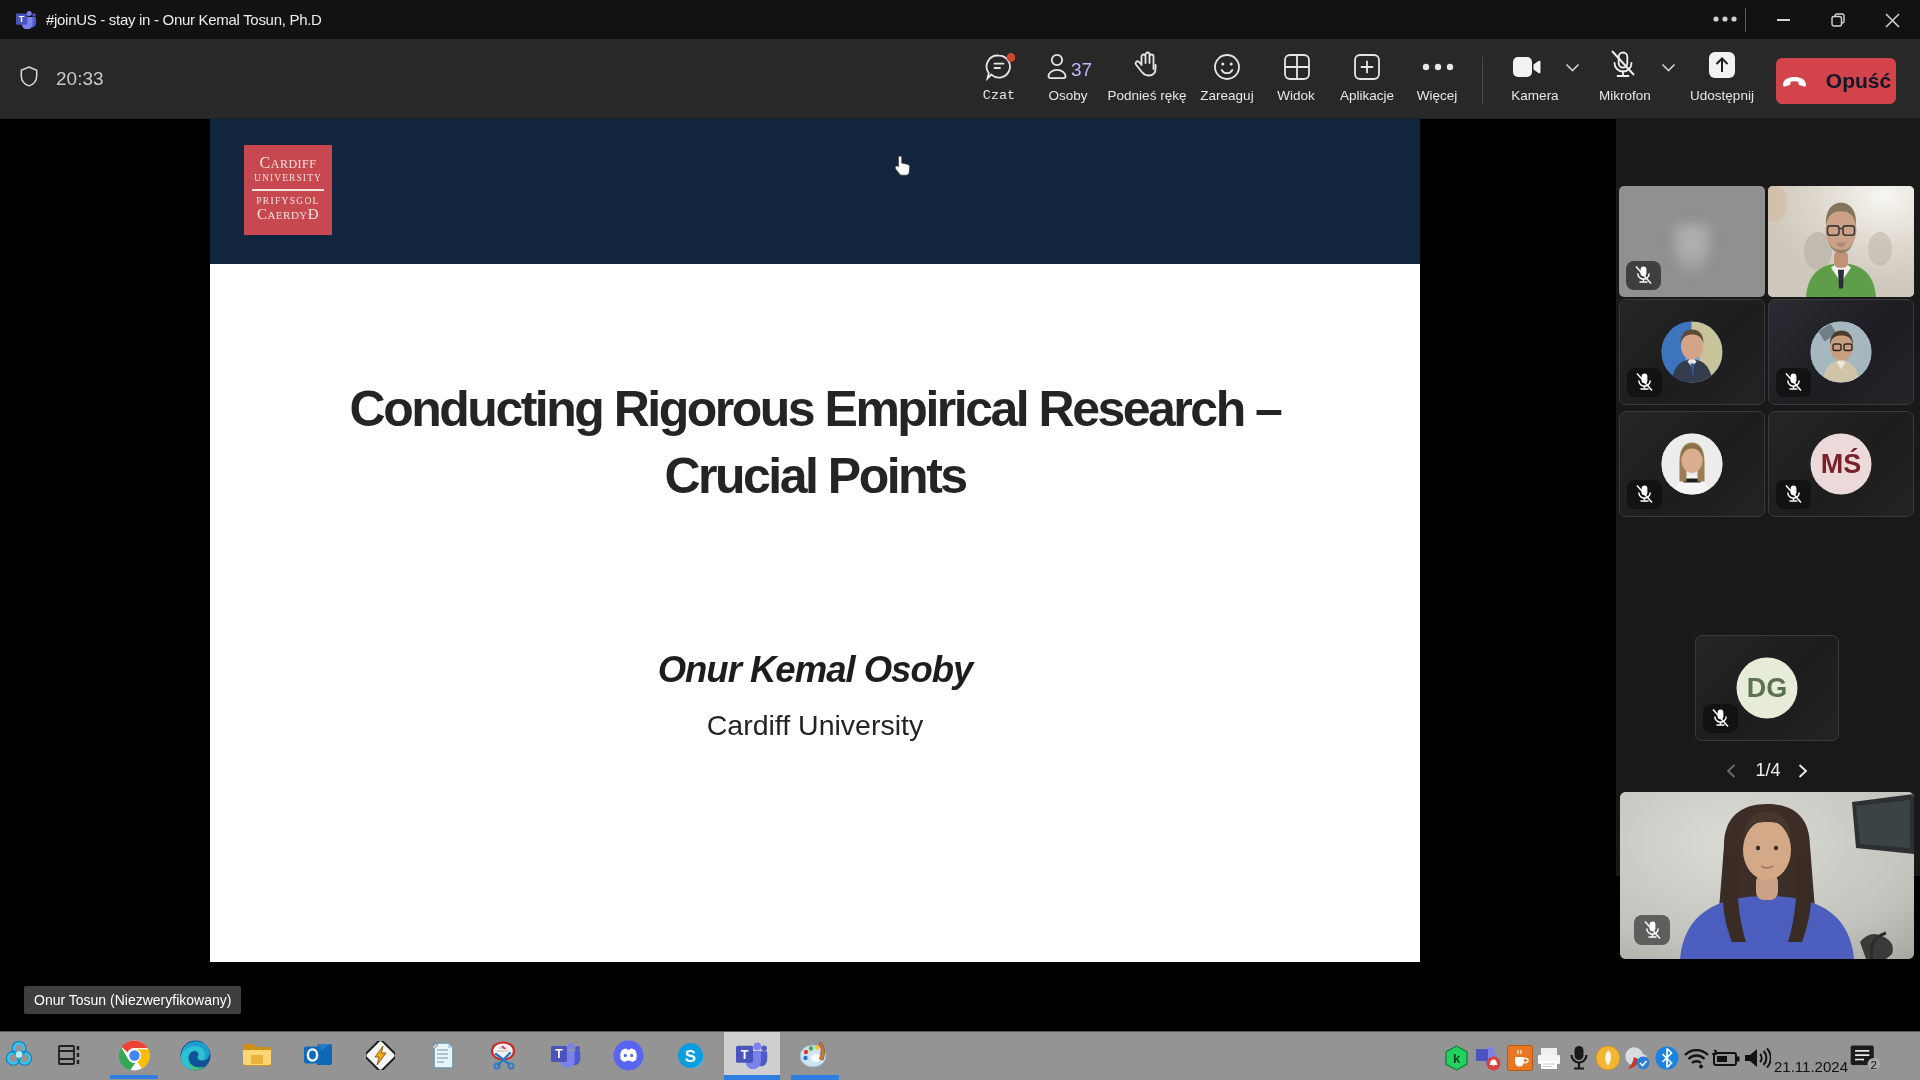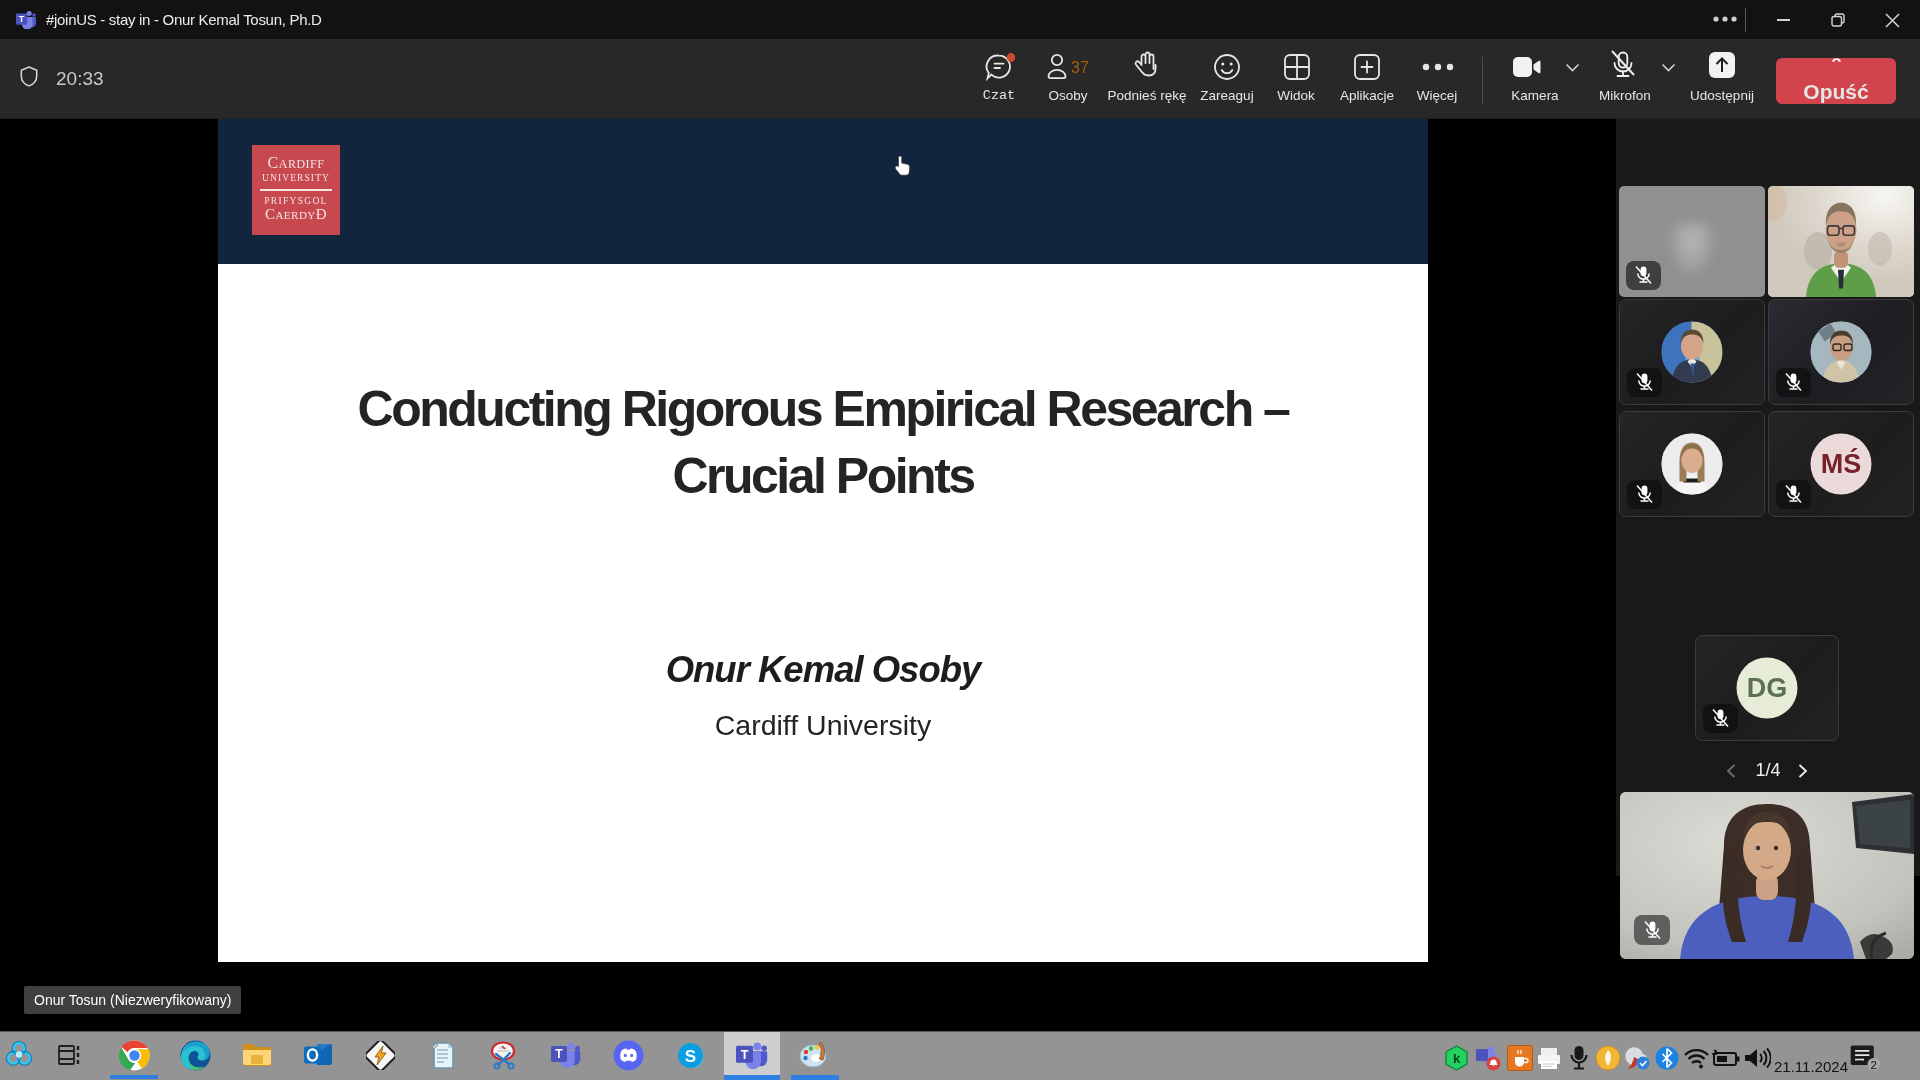--- a/index.html
+++ b/index.html
@@ -8,26 +8,26 @@
   #root { position:relative; width:1920px; height:1080px; }
 
   
   #titlebar { left:0; top:0; width:1920px; height:39px; background:#121212; }
   #titletext { left:46px; top:11px; font-size:15px; color:#ececec; letter-spacing:-0.3px; }
 
   
   #toolbar { left:0; top:39px; width:1920px; height:80px; background:#282828; border-bottom:1px solid #1e1e1e;}
   .tlabel { position:absolute; top:88px; width:160px; text-align:center; font-size:13.5px; color:#e6e6e6; }
   .ticon { position:absolute; top:12px; }
-  #opusc { left:1776px; top:58px; width:120px; height:46px; background:#d3434b; border-radius:6px; color:#e5e5e5;
-           display:flex; align-items:center; justify-content:center; font-size:21px; font-weight:bold; gap:18px;flex-direction:column;}
+  #opusc { left:1776px; top:58px; width:120px; height:46px; background:#d3434b; border-radius:6px; color:#0f172a;
+           display:flex; align-items:center; justify-content:center; font-size:21px; font-weight:bold; gap:18px;}
 
   
   #stage { left:0; top:119px; width:1616px; height:912px; background:#000; }
-  #slide { left:218px; top:0px; width:1210px; height:843px; background:#fff; }
+  #slide { left:210px; top:0px; width:1210px; height:843px; background:#fff; }
   #navy  { left:0; top:0; width:1210px; height:145px; background:#11253e; }
   #logo  { left:34px; top:26px; width:88px; height:90px; background:#c7494f; color:#f4e3e2; text-align:center;}
   #slidetitle { left:0; top:257px; width:1210px; text-align:center; font-weight:bold; color:#242424;
                 font-size:50px; line-height:67px; letter-spacing:-2.5px;}
   #author { left:0; top:529px; line-height:44px; width:1210px; text-align:center; font-weight:bold; font-style:italic; color:#1d1d1d; font-size:36.5px; letter-spacing:-1px;}
   #affil  { left:0; top:591px; line-height:31px; width:1210px; text-align:center; color:#242424; font-size:28.5px;}
   #namelabel { left:24px; top:867px; height:28px; background:rgba(70,70,70,0.9); color:#fff; font-size:14px;
                display:flex; align-items:center; padding:0 10px; border-radius:2px;}
 
   
@@ -82,21 +82,21 @@
     <path d="M14 2.6 a11 11 0 1 1 -7.6 19 L2.5 25.4 l1.3-5.3 A11 11 0 0 1 14 2.6 z" fill="none" stroke="#e6e6e6" stroke-width="1.8"></path>
     <path d="M9.5 10.7 h9 M9.5 15 h5.5" stroke="#e6e6e6" stroke-width="1.8" stroke-linecap="round"></path>
     <circle cx="26" cy="4.5" r="4.4" fill="#cc4a31"></circle>
   </svg>
   <div class="tlabel" style="left:919px;font-family:Liberation Mono, monospace;">Czat</div>
 
   <svg class="ticon" style="left:1043px;top:52px" width="28" height="29" viewBox="0 0 28 29">
     <circle cx="14" cy="8" r="5.2" fill="none" stroke="#e6e6e6" stroke-width="1.8"></circle>
     <path d="M5.5 24.5 c0-3.6 3.6-6.6 8.5-6.6 s8.5 3 8.5 6.6 c0 1.4-1.2 1.6-2 1.6 h-13 c-0.8 0-2-0.2-2-1.6z" fill="none" stroke="#e6e6e6" stroke-width="1.8"></path>
   </svg>
-  <div class="abs" style="left:1071px;top:59px;font-size:16px;color:#a16207;">37</div>
+  <div class="abs" style="left:1071px;top:59px;font-size:19px;color:#c4b5fd;">37</div>
   <div class="tlabel" style="left:988px;">Osoby</div>
 
   <svg class="ticon" style="left:1133px;top:51px" width="27" height="30" viewBox="0 0 27 30">
     <path d="M8.5 14 V5.5 a2 2 0 0 1 4 0 V12 M12.5 11.5 V3.5 a2 2 0 0 1 4 0 V12 M16.5 12 V5.5 a2 2 0 0 1 4 0 V14 l0 4 M8.5 13.5 l-2.6-2.6 a2 2 0 0 0 -3 2.6 l6 7.5 c1.7 2.2 3.7 3.5 6.7 3.5 c4.4 0 7-2.8 7-7.3 V14" fill="none" stroke="#e6e6e6" stroke-width="1.8" stroke-linecap="round" stroke-linejoin="round"></path>
   </svg>
   <div class="tlabel" style="left:1067px;">Podnieś rękę</div>
 
   <svg class="ticon" style="left:1213px;top:53px" width="28" height="28" viewBox="0 0 28 28">
     <circle cx="14" cy="14" r="12" fill="none" stroke="#e6e6e6" stroke-width="1.8"></circle>
     <circle cx="9.8" cy="11" r="1.5" fill="#e6e6e6"></circle>

